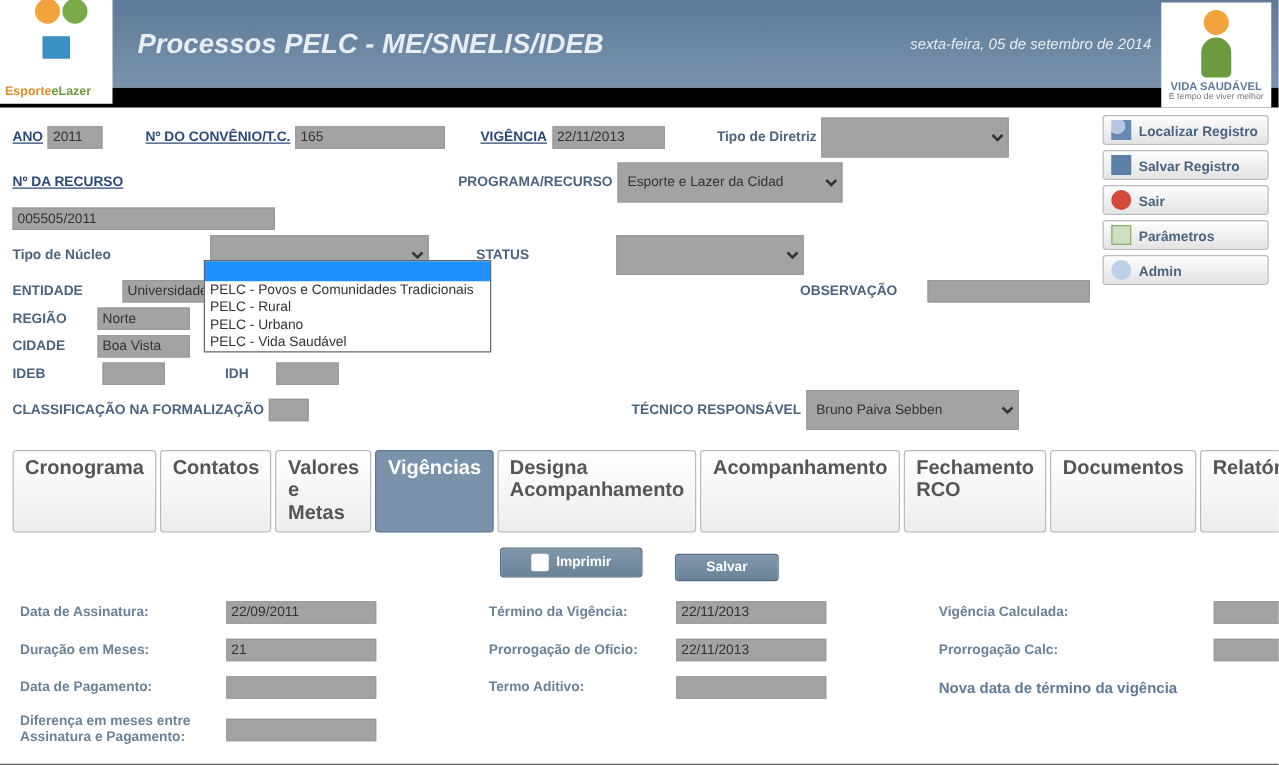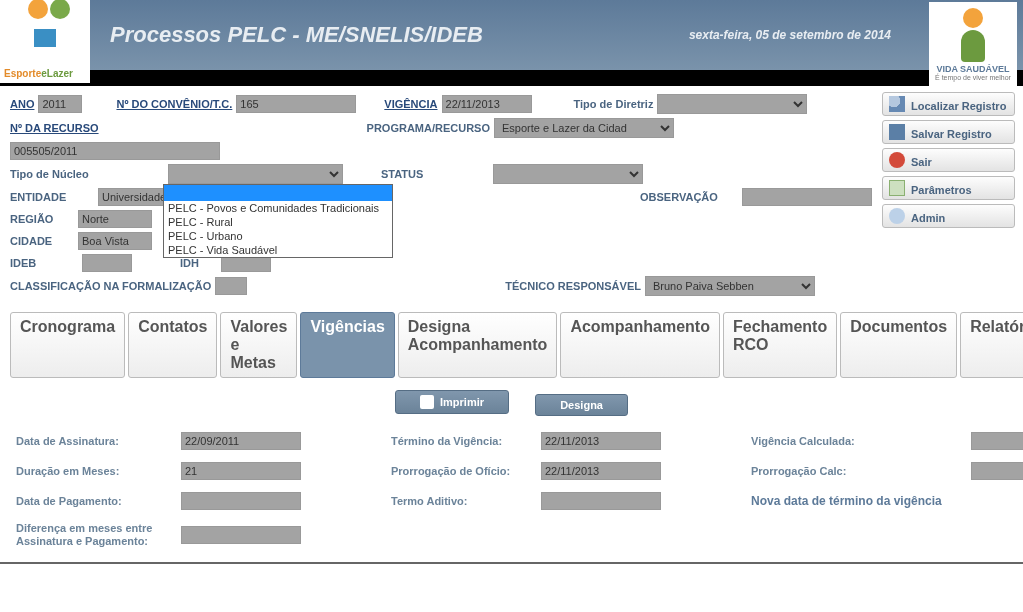--- a/index.html
+++ b/index.html
@@ -25,21 +25,21 @@
     background: #fff;
     position: relative;
     margin-top:5px;
   }
   .logo-left .circle1 { width:20px;height:20px;border-radius:50%;background:#f3a33c;position:absolute;top:6px;left:28px;}
   .logo-left .circle2 { width:20px;height:20px;border-radius:50%;background:#7aa94a;position:absolute;top:6px;left:50px;}
   .logo-left .house { width:22px;height:18px;background:#3a8fc4;position:absolute;top:36px;left:34px;}
   .logo-left .txt { position:absolute;bottom:4px;left:4px;font-size:10px;font-weight:bold;color:#e38b2a;}
   .logo-left .txt2 { color:#6c9a3f;}
   .header-title { font-size: 22px; font-weight: bold; color:#e8edf2; margin-left:20px; font-style:italic; font-family: "Trebuchet MS", sans-serif;}
-  .header-date { position:absolute; right:132px; font-weight:bold; font-style:italic; color:#e8edf2; font-size:12px;}
+  .header-date { position:absolute; right:102px; font-weight:normal; font-style:italic; color:#e8edf2; font-size:12px;}
   .logo-right {
     position:absolute; right:6px; top:2px; width:88px;height:84px;background:#fff;text-align:center;
   }
   .logo-right .sun{width:20px;height:20px;border-radius:50%;background:#f3a33c;margin:6px auto 0;}
   .logo-right .fig{width:24px;height:32px;background:#6c9a3f;margin:2px auto;border-radius:12px 12px 4px 4px;}
   .logo-right .vs{font-size:9px;color:#5d7a99;font-weight:bold;}
   .logo-right .tag{font-size:7px;color:#777;}
   .blackbar { height:16px; background:#000; }
   .form-area {
     padding: 8px 10px 14px 10px;
@@ -79,21 +79,21 @@
   .lbl-plain { color:#4a6480; font-weight:bold; font-size:11px;}
   input.txt, select.sel {
     font-size:11px;
     font-family: Verdana, Arial, sans-serif;
     border:1px solid #999;
     padding:1px 3px;
     height:18px;
     background:#a3a3a3;
     color:#333;
   }
-  select.sel { height:20px; }
+  select.sel { height:32px; }
   .tabs {
     margin-top:16px;
     display:flex;
     gap:3px;
   }
   .tab {
     background: linear-gradient(#fff,#ededed);
     border:1px solid #bbb;
     border-radius:3px;
     padding:5px 9px;
@@ -287,21 +287,21 @@
     <div class="tab">Relatórios</div>
   </div>
 
   <div class="action-row">
     <button class="btn">
         <span class="pic"></span>
         <span>Imprimir</span>
       </button>
     <span style="display:inline-block;width:20px"></span>
     <button class="btn">
-        <span>Designa</span>
+        <span>Salvar</span>
       </button>
   </div>
 
   <div class="detail-grid">
     <div class="dlabel">Data de Assinatura:</div>
     <div><input class="txt" style="width: 120px;" value="22/09/2011"></div>
     <div></div>
     <div class="dlabel">Término da Vigência:</div>
     <div><input class="txt" style="width: 120px;" value="22/11/2013"></div>
     <div></div>

